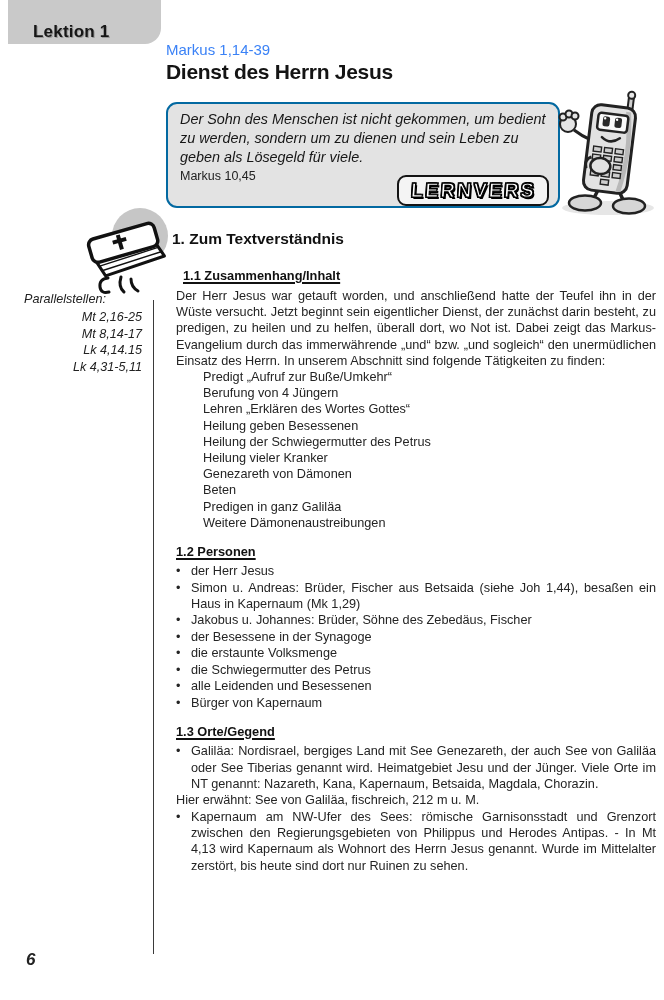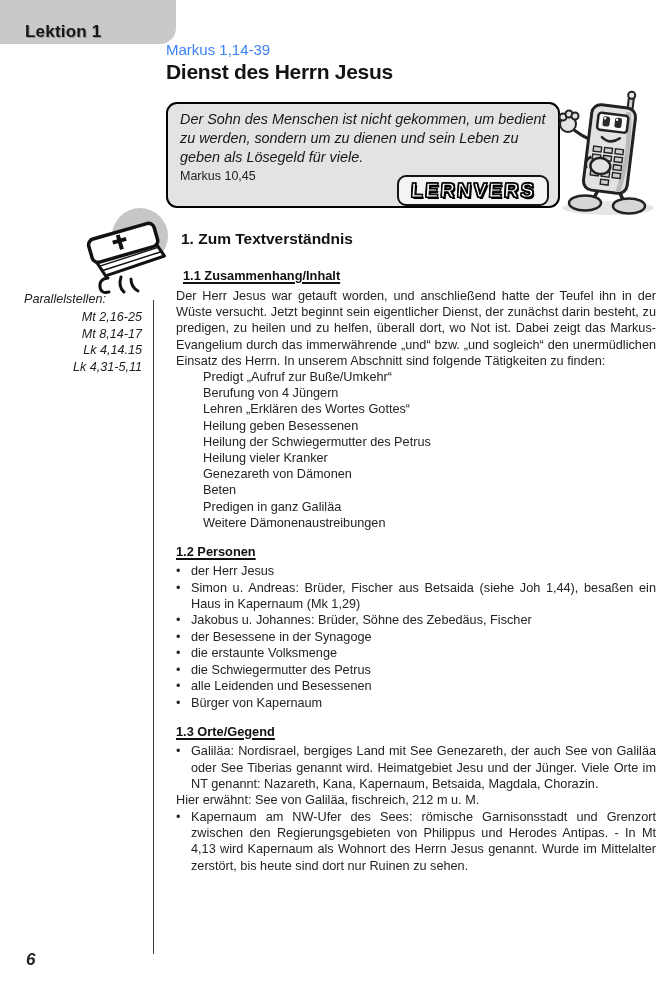--- a/index.html
+++ b/index.html
@@ -3,57 +3,57 @@
 <meta charset="utf-8">
 <style>
   html,body{margin:0;padding:0;background:#ffffff;}
   .page{
     position:relative;width:664px;height:1000px;overflow:hidden;
     background:#ffffff;color:#1d1d1d;
     font-family:"Liberation Sans","DejaVu Sans",sans-serif;
   }
   
   .lesson-tab{
-    position:absolute;left:0;top:0;width:176px;height:44px;
+    position:absolute;left:8px;top:0;width:153px;height:44px;
     background:#c9c9c9;border-bottom-right-radius:16px;
   }
   .lesson-tab span{
     position:absolute;left:25px;bottom:2px;
     font-size:17px;font-weight:bold;color:#161616;
     text-shadow:1px 1px 0 rgba(120,120,120,.6);
     letter-spacing:.2px;
   }
   
   .header{position:absolute;left:166px;top:42px;}
   .header .ref{font-size:15px;color:#3b82f6;line-height:15px;}
   .header .title{font-size:21px;font-weight:bold;color:#141414;line-height:29px;letter-spacing:-.3px;}
   
   .verse-box{
     position:absolute;left:166px;top:102px;width:366px;height:76px;
-    background:#e3e3e3;border:2px solid #000000;border-radius:11px;
+    background:#e3e3e3;border:2px solid #0369a1;border-radius:11px;
     padding:6px 12px 20px 12px;
   }
   .verse-box .verse{font-style:italic;font-size:14.4px;line-height:19px;color:#161616;}
   .verse-box .verse-ref{font-size:12.5px;color:#222;margin-top:2px;}
   .lernvers-tab{
     position:absolute;left:397px;top:175px;width:148px;height:27px;
     background:#f4f4f4;border:2.5px solid #141414;border-radius:9px;
     display:flex;align-items:center;justify-content:center;
   }
   .lernvers-tab span{
     font-size:20px;font-weight:bold;letter-spacing:2px;color:#ffffff;
     -webkit-text-stroke:1.2px #000;
     text-shadow:-1px -1px 0 #000,1px -1px 0 #000,-1px 1px 0 #000,1.5px 1.5px 0 #000;
     transform:skewX(-4deg);
   }
   
   .phone-mascot{position:absolute;left:556px;top:90px;width:106px;height:126px;}
   .book-icon{position:absolute;left:80px;top:206px;width:98px;height:90px;}
   
-  .h-main{position:absolute;left:181px;top:230px;font-size:15.5px;font-weight:bold;color:#111;}
+  .h-main{position:absolute;left:172px;top:230px;font-size:15.5px;font-weight:bold;color:#111;}
   .h-sub-abs{position:absolute;left:183px;top:268px;}
   .h-sub, .h-sub-abs{
     font-size:12.8px;font-weight:bold;color:#111;
     text-decoration:underline;text-decoration-thickness:1.5px;text-underline-offset:2px;
   }
   
   .sidebar{position:absolute;left:24px;top:292px;width:118px;font-style:italic;color:#222;}
   .sidebar .sb-label{font-size:12.6px;margin-bottom:3px;}
   .sidebar .sb-refs{text-align:right;font-size:12.6px;line-height:16.5px;}
   .vrule{position:absolute;left:153px;top:300px;height:654px;width:0;border-left:1.6px solid #3a3a3a;}

